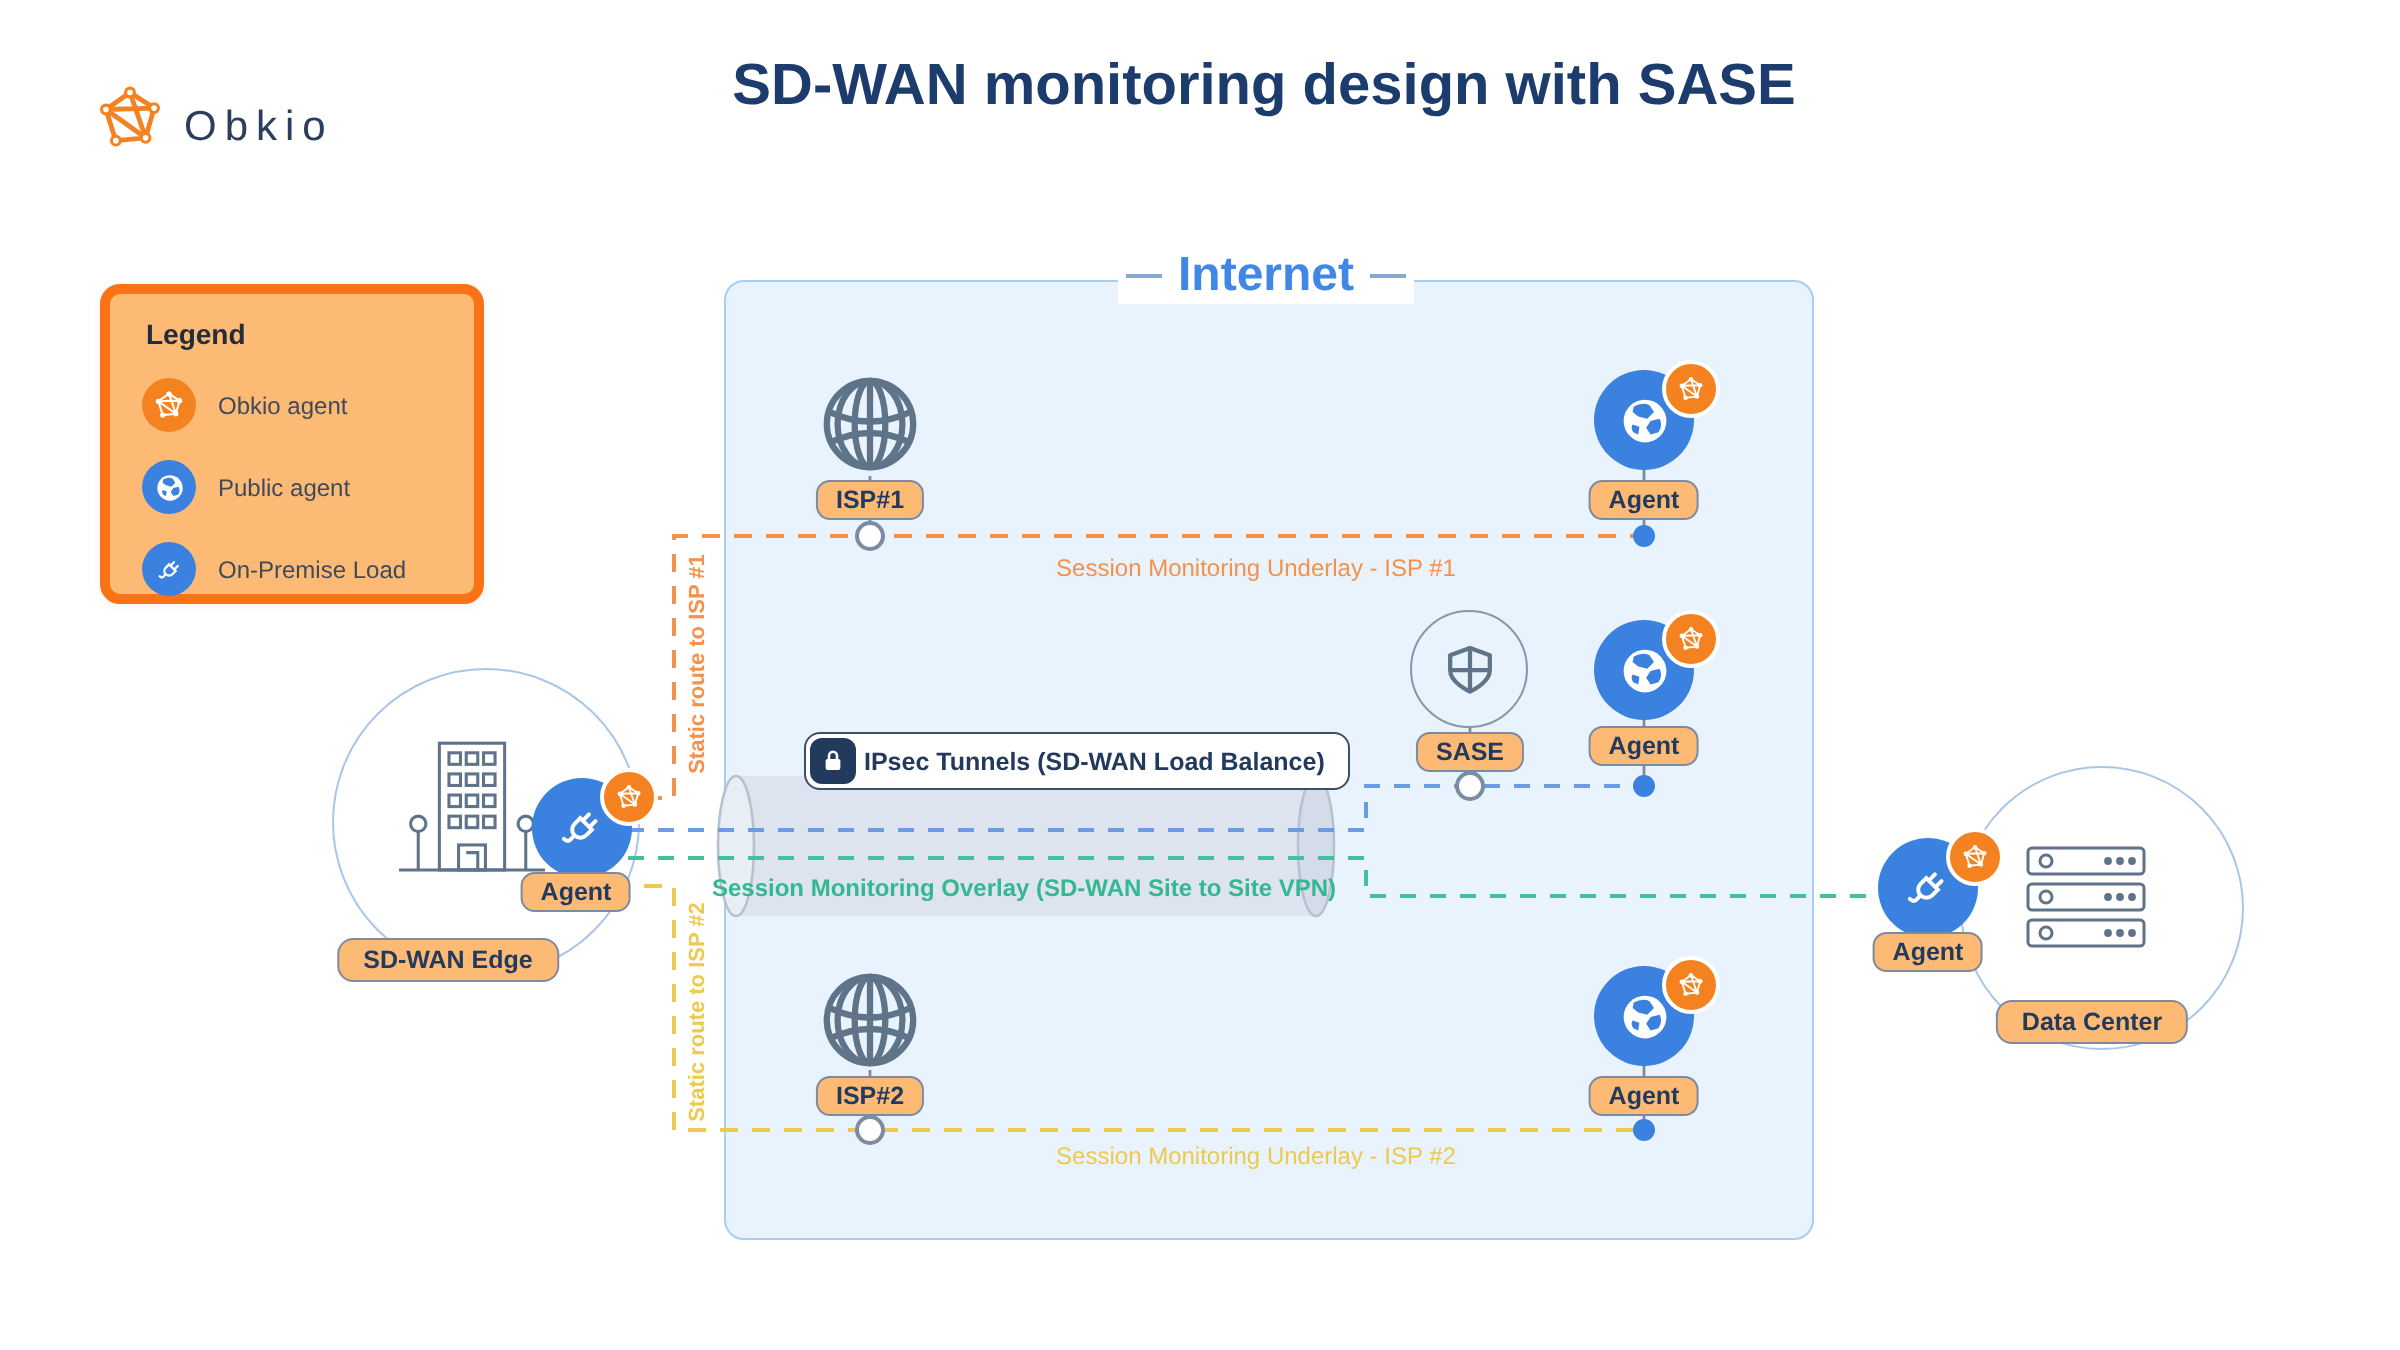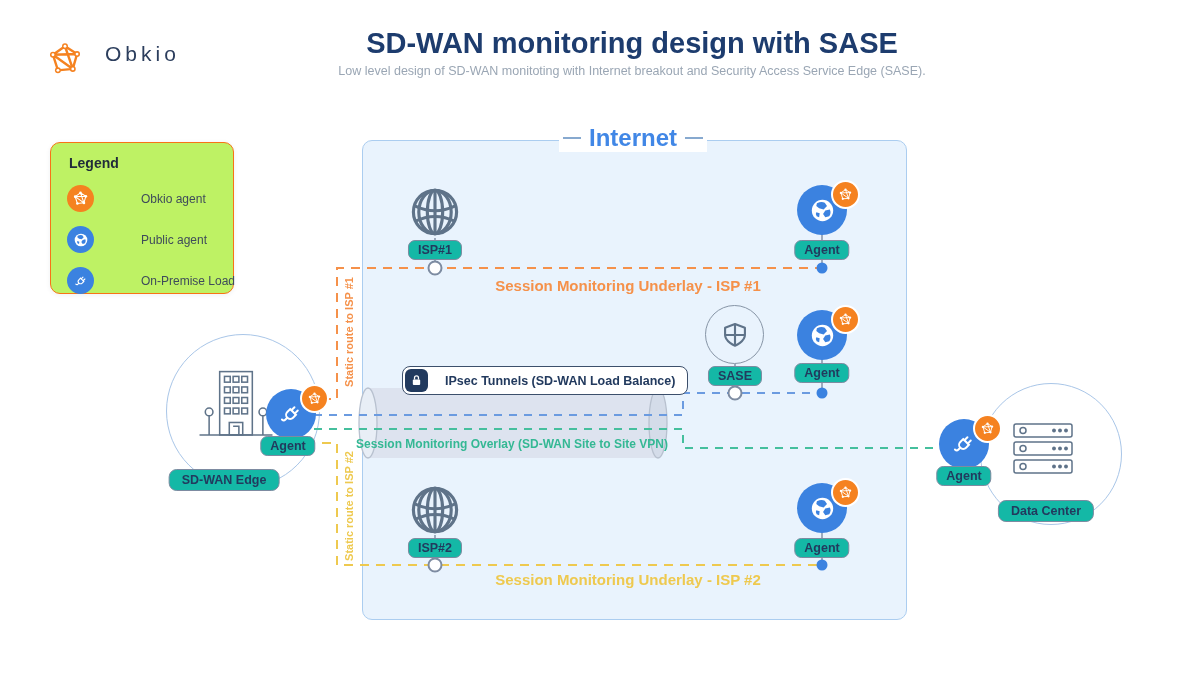--- a/index.html
+++ b/index.html
@@ -1,55 +1,55 @@
 <!DOCTYPE html>
 <html><head>
 <meta charset="utf-8">
 <style>
   html,body{margin:0;padding:0;}
   body{font-family:"Liberation Sans", sans-serif; background:#fff;}
   .canvas{position:relative;width:1200px;height:675px;background:#fff;overflow:hidden;}
   .abs{position:absolute;}
 
   
-  .logo-wrap{left:48px;top:42px;display:flex;align-items:flex-start;gap:23px;}
+  .logo-wrap{left:48px;top:42px;display:flex;align-items:flex-end;gap:10px;}
   .logo-text{font-size:21px;font-weight:500;color:#2c3e5d;letter-spacing:4px;}
   .page-title{left:632px;top:27px;transform:translateX(-50%);font-size:29px;font-weight:bold;color:#1d3c6e;white-space:nowrap;}
   .page-subtitle{left:632px;top:64px;transform:translateX(-50%);font-size:12.5px;color:#9aa6b4;white-space:nowrap;}
 
   
-  .legend{left:50px;top:142px;width:182px;height:150px;background:#bef264;border:1px solid #f97316;border-radius:10px;box-shadow:0 1px 5px rgba(30,50,80,.07);}
+  .legend{left:50px;top:142px;width:182px;height:150px;background:#fdba74;border:5px solid #f97316;border-radius:10px;box-shadow:0 1px 5px rgba(30,50,80,.07);}
   .legend-title{position:absolute;left:18px;top:12px;font-size:14px;font-weight:bold;color:#222c3a;}
   .legend-row{position:absolute;left:16px;display:flex;align-items:center;gap:11px;}
   .legend-icon{width:27px;height:27px;border-radius:50%;display:flex;align-items:center;justify-content:center;flex:0 0 auto;}
-  .legend-label{font-size:12px;color:#3f4b5b;white-space:nowrap;margin-left:36px;}
+  .legend-label{font-size:12px;color:#3f4b5b;white-space:nowrap;}
 
   
   .inet-box{left:362px;top:140px;width:543px;height:478px;background:#e9f3fd;border:1.5px solid #abcdf0;border-radius:10px;}
   .inet-title{left:633px;top:124px;transform:translateX(-50%);background:#fff;display:flex;align-items:center;gap:8px;padding:0 4px;z-index:4;}
   .inet-title span.t{font-size:24px;font-weight:bold;color:#4187e6;white-space:nowrap;}
   .stub{width:18px;height:2px;background:#87a9cf;}
 
   
-  .chip{position:absolute;transform:translateX(-50%);background:#14b8a6;border:1.5px solid #7d8ba1;border-radius:7px;padding:2px 9px;font-size:12.5px;font-weight:bold;color:#223a5e;white-space:nowrap;z-index:5;}
+  .chip{position:absolute;transform:translateX(-50%);background:#fdba74;border:1.5px solid #7d8ba1;border-radius:7px;padding:2px 9px;font-size:12.5px;font-weight:bold;color:#223a5e;white-space:nowrap;z-index:5;}
   .chip.big{border-radius:8px;padding:3px 12px;}
 
   
   .agent-circle{position:absolute;width:50px;height:50px;border-radius:50%;background:#3b82e0;display:flex;align-items:center;justify-content:center;z-index:4;}
   .badge{position:absolute;width:25px;height:25px;border-radius:50%;background:#f58220;border:2px solid #ffffff;display:flex;align-items:center;justify-content:center;z-index:5;}
   .outline-circle{position:absolute;border:1.5px solid #8795a6;border-radius:50%;display:flex;align-items:center;justify-content:center;z-index:4;background:transparent;}
   .site-circle{position:absolute;background:#fff;border:1.5px solid #a9c6e8;border-radius:50%;z-index:1;}
 
   
-  .route-caption{position:absolute;transform:translateX(-50%);font-size:15px;font-weight:bold;white-space:nowrap;z-index:3;}
+  .route-caption{position:absolute;transform:translateX(-50%);font-size:12px;font-weight:normal;white-space:nowrap;z-index:3;}
   .vtext{position:absolute;font-size:11px;font-weight:bold;white-space:nowrap;transform:rotate(-90deg);transform-origin:center;text-align:center;z-index:3;}
   .tunnel-text{position:absolute;transform:translateX(-50%);font-size:12px;font-weight:bold;white-space:nowrap;z-index:3;}
 
   
-  .ipsec{position:absolute;left:402px;top:366px;display:flex;align-items:center;gap:17px;background:#fff;border:1.5px solid #3c4f6b;border-radius:8px;padding:2px 12px 2px 2px;z-index:5;}
+  .ipsec{position:absolute;left:402px;top:366px;display:flex;align-items:center;gap:4px;background:#fff;border:1.5px solid #3c4f6b;border-radius:8px;padding:2px 12px 2px 2px;z-index:5;}
   .lock-box{width:23px;height:23px;background:#223a5e;border-radius:6px;display:flex;align-items:center;justify-content:center;}
   .ipsec .t{font-size:12.5px;font-weight:bold;color:#223a5e;white-space:nowrap;}
 
   svg.overlay{position:absolute;left:0;top:0;z-index:2;pointer-events:none;}
   .icon-center{position:absolute;display:flex;align-items:center;justify-content:center;z-index:3;}
 </style>
 </head>
 <body>
 
 <div class="canvas">
@@ -101,21 +101,20 @@
       <use href="#obkio-glyph"></use>
       <circle cx="12" cy="3" r="1" fill="#fff"></circle>
         <circle cx="3.5" cy="9" r="1" fill="#fff"></circle>
       <circle cx="7" cy="20" r="1" fill="#fff"></circle>
         <circle cx="17.5" cy="19" r="1" fill="#fff"></circle>
       <circle cx="20.5" cy="8.5" r="1" fill="#fff"></circle>
     </svg>
     <span class="logo-text">Obkio</span>
   </div>
   <div class="abs page-title">SD-WAN monitoring design with SASE</div>
-  <div class="abs page-subtitle">Low level design of SD-WAN monitoting with Internet breakout and Security Access Service Edge (SASE).</div>
 
   <div class="abs legend">
     <div class="legend-title">Legend</div>
     <div class="legend-row" style="top:42px">
       <span class="legend-icon" style="background:#f58220">
         <svg width="15" height="15" viewBox="0 0 24 24" style="color:#fff">
             <use href="#obkio-glyph"></use>
           </svg>
       </span>
       <span class="legend-label">Obkio agent</span>

